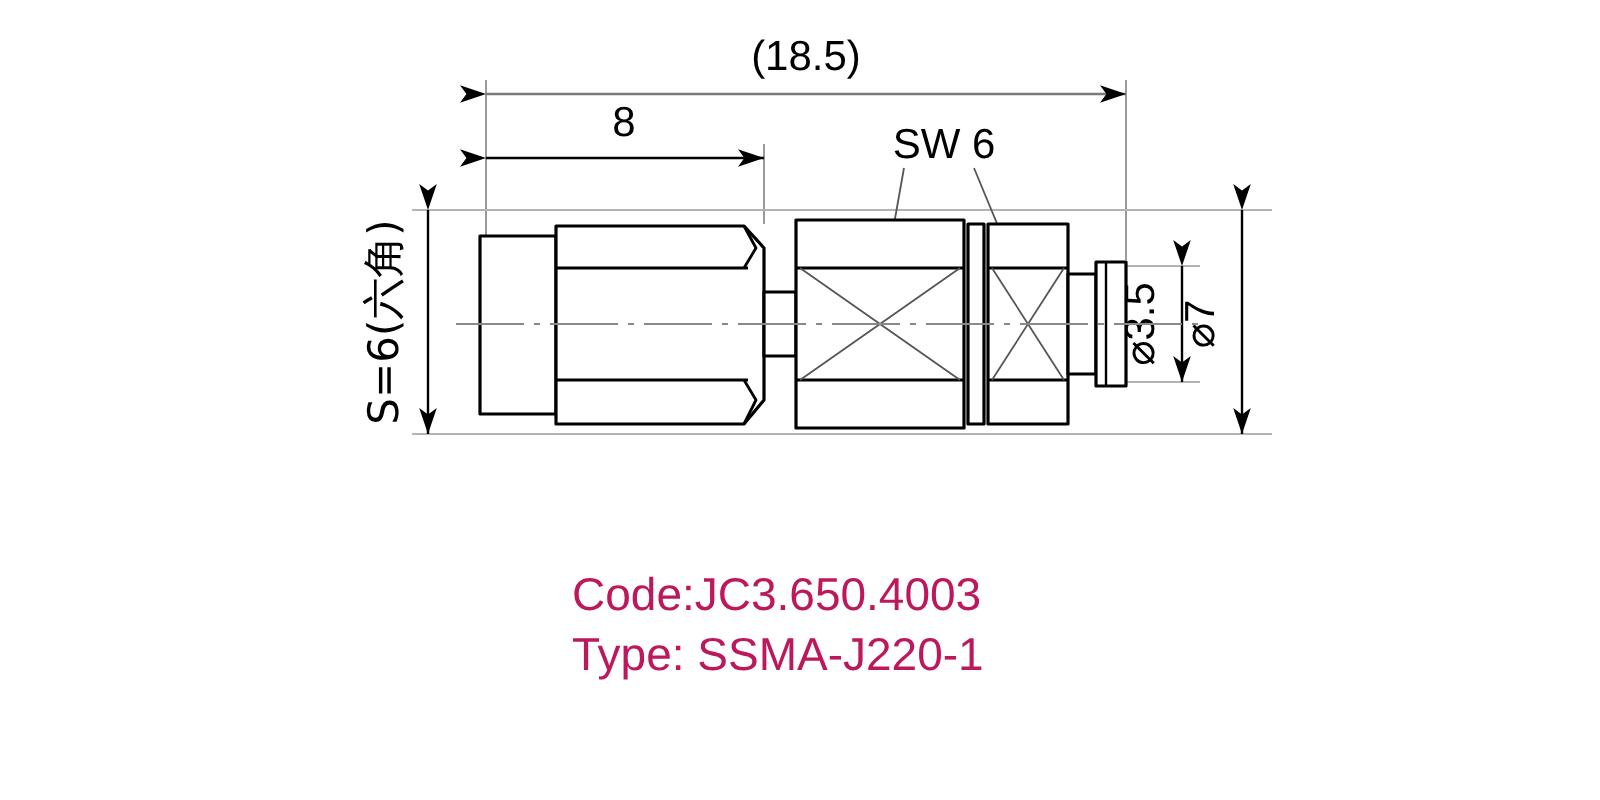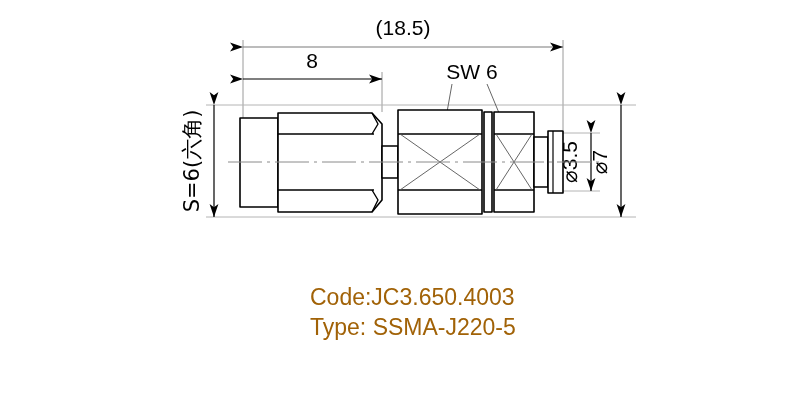--- a/index.html
+++ b/index.html
@@ -33,24 +33,23 @@
     position: absolute;
     left: 286px;
     top: 282px;
     width: 430px;
     text-align: left;
   }
   .caption-line {
     font-family: "Liberation Sans", sans-serif;
     font-size: 23px;
     line-height: 30px;
-    color: #a16207;
+    color: #be185d;
     white-space: pre;
     letter-spacing: 0px;
-    margin-left: 24px;
   }
   
   text {
     font-family: "Liberation Sans", sans-serif;
     fill: #000000;
   }
   .dim-text {
     font-size: 21px;
   }
   .cjk {
@@ -173,16 +172,16 @@
     </g>
 
     <g>
       <line x1="228" y1="162" x2="600" y2="162" stroke="#8a8a8a" stroke-width="1" stroke-dasharray="34,5,3,5"></line>
     </g>
 
   </svg>
 
   <div class="caption-block">
     <div class="caption-line">Code:JC3.650.4003</div>
-    <div class="caption-line">Type: SSMA-J220-5</div>
+    <div class="caption-line">Type: SSMA-J220-1</div>
   </div>
 
 </div>
 
 </body></html>

